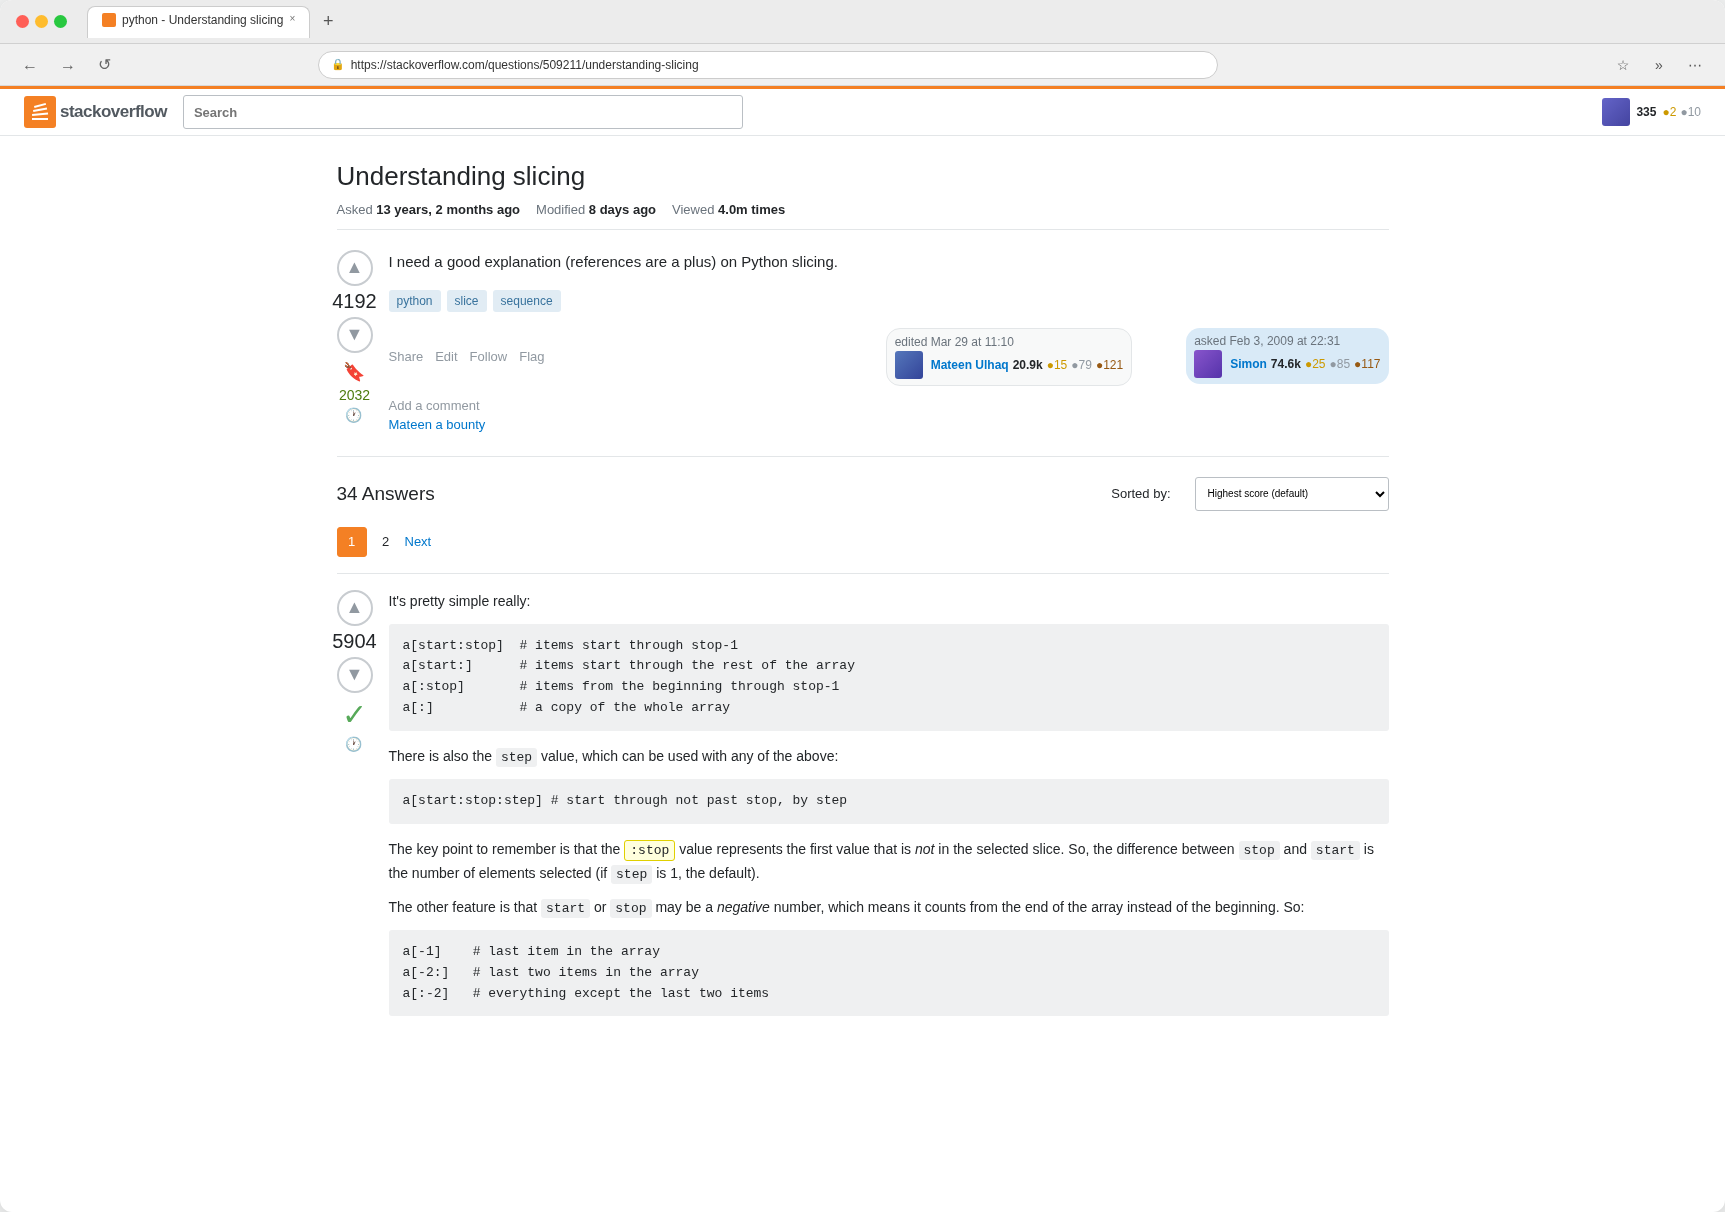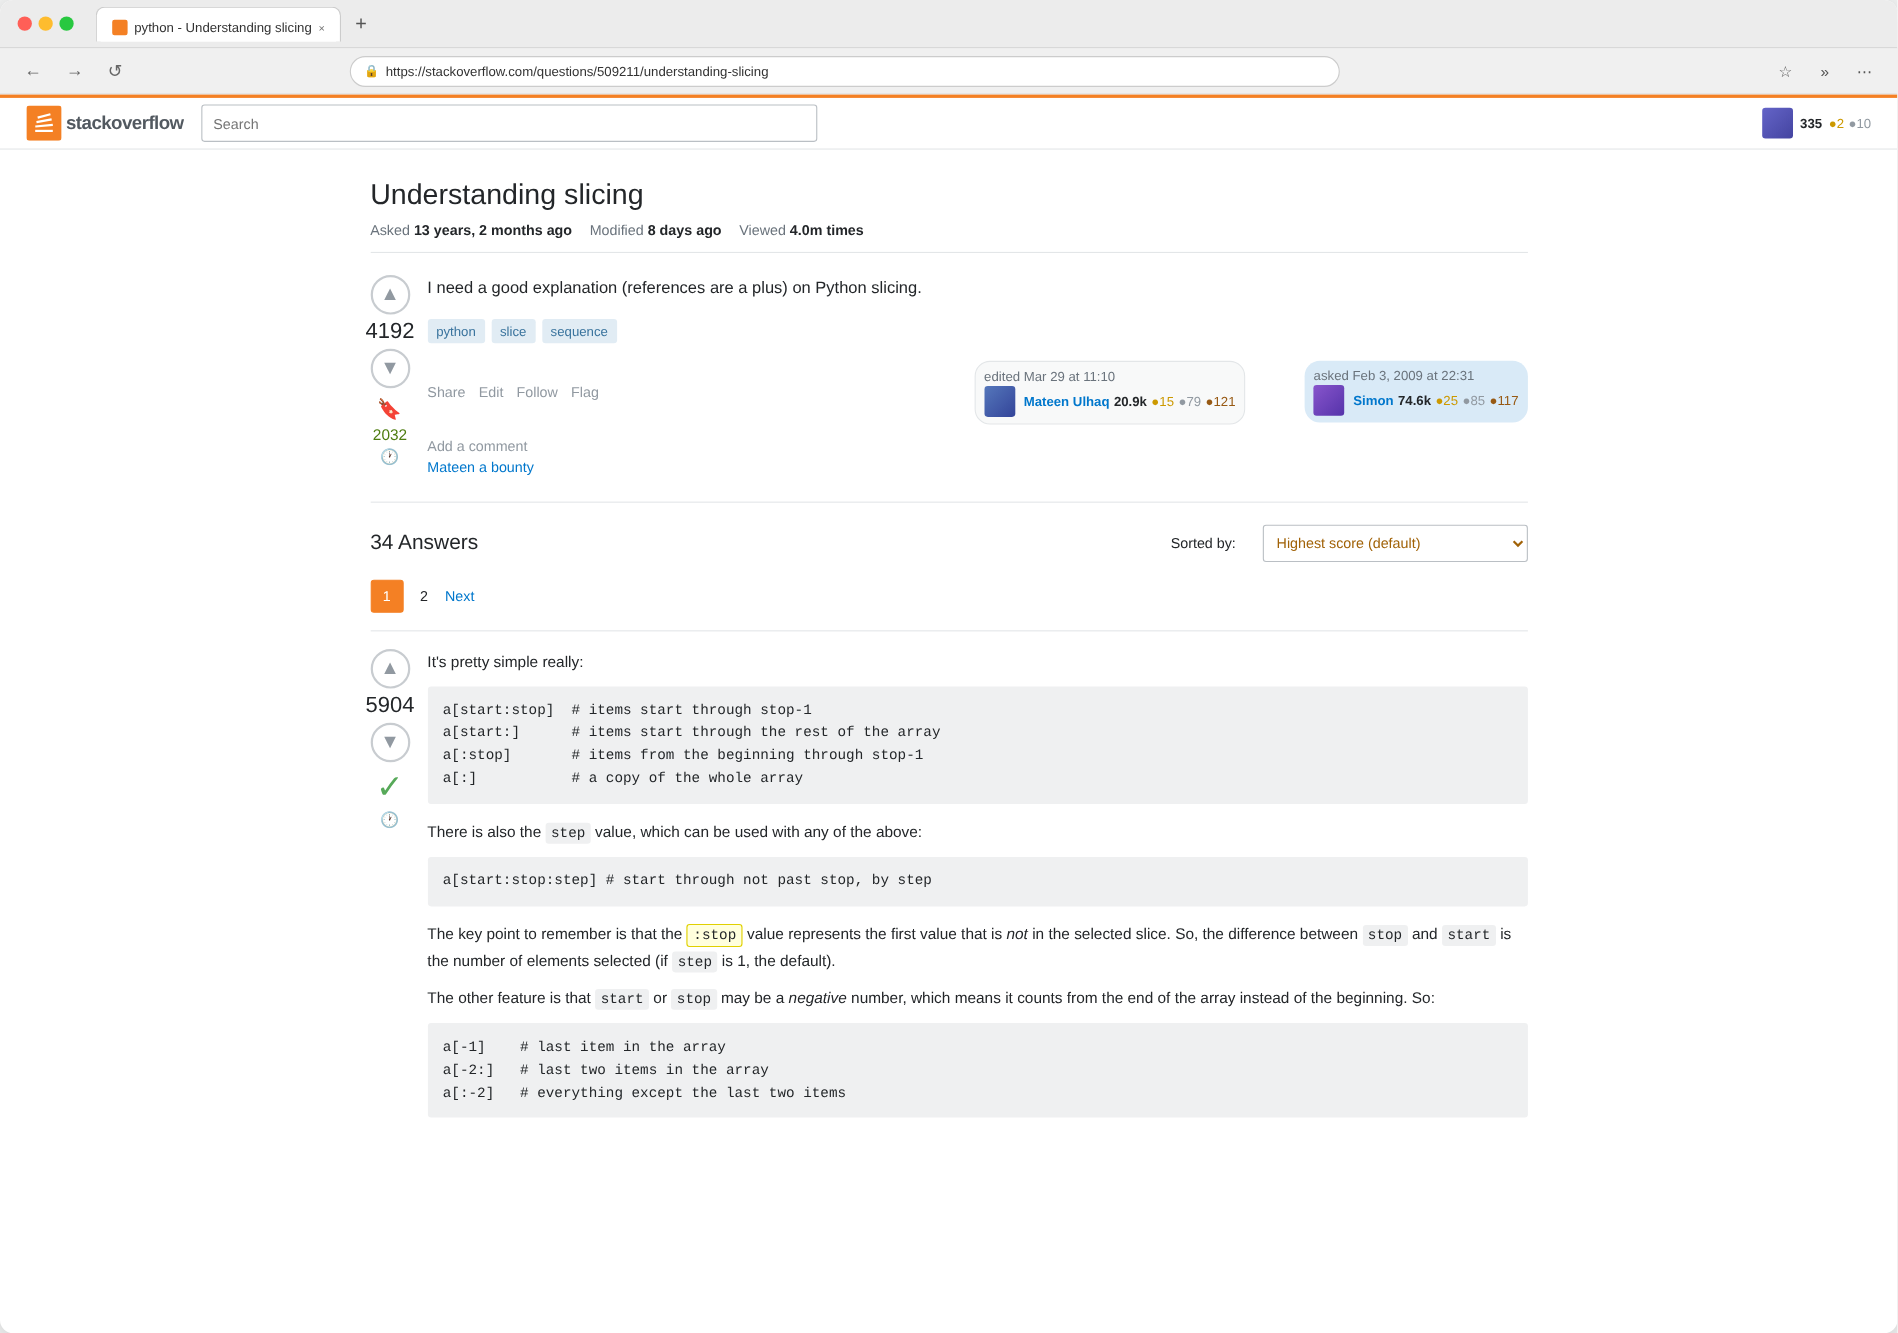--- a/index.html
+++ b/index.html
@@ -7,38 +7,38 @@
 
     
     .browser-window { width: 1725px; min-height: 1212px; background: #fff; border-radius: 12px; overflow: hidden; box-shadow: 0 4px 32px rgba(0,0,0,0.25); }
     .title-bar { background: #ececec; height: 44px; display: flex; align-items: center; padding: 0 16px; gap: 8px; border-bottom: 1px solid #d0d0d0; }
     .traffic-lights { display: flex; gap: 6px; align-items: center; }
     .traffic-light { width: 13px; height: 13px; border-radius: 50%; }
     .tl-red { background: #ff5f57; }
     .tl-yellow { background: #febc2e; }
     .tl-green { background: #28c840; }
     .tab-bar { display: flex; align-items: center; margin-left: 12px; gap: 4px; flex: 1; }
-    .tab { background: #fff; border-radius: 8px 8px 0 0; padding: 6px 14px; font-size: 12px; color: #333; display: flex; align-items: flex-end; gap: 6px; min-width: 180px; height: 32px; border: 1px solid #ccc; border-bottom: none; }
+    .tab { background: #fff; border-radius: 8px 8px 0 0; padding: 6px 14px; font-size: 12px; color: #333; display: flex; align-items: flex-start; gap: 6px; min-width: 180px; height: 32px; border: 1px solid #ccc; border-bottom: none; }
     .tab-favicon { width: 14px; height: 14px; background: #f48024; border-radius: 2px; display: inline-block; }
     .tab-close { margin-left: auto; color: #777; font-size: 10px; cursor: pointer; }
     .tab-new { width: 28px; height: 28px; border-radius: 50%; background: transparent; border: none; font-size: 18px; color: #555; cursor: pointer; display: flex; align-items: center; justify-content: center; }
 
     .nav-bar { background: #f0f0f0; height: 42px; display: flex; align-items: center; padding: 0 16px; gap: 10px; border-bottom: 1px solid #d9d9d9; }
     .nav-btn { background: none; border: none; color: #666; font-size: 16px; cursor: pointer; padding: 4px 6px; border-radius: 4px; }
     .address-bar { flex: 1; height: 28px; border-radius: 14px; border: 1px solid #ccc; background: #fff; display: flex; align-items: center; padding: 0 12px; gap: 6px; font-size: 12px; color: #333; max-width: 900px; margin: 0 auto; }
     .lock-icon { color: #666; font-size: 11px; }
     .nav-right { display: flex; align-items: center; gap: 8px; margin-left: auto; }
     .nav-icon-btn { width: 28px; height: 28px; border: none; background: none; cursor: pointer; color: #555; font-size: 14px; border-radius: 4px; display: flex; align-items: center; justify-content: center; }
 
     
     .so-header { background: #fff; border-top: 3px solid #f48024; border-bottom: 1px solid #e3e6e8; height: 50px; display: flex; align-items: center; padding: 0 24px; gap: 16px; position: sticky; top: 0; z-index: 100; }
     .so-logo { display: flex; align-items: center; gap: 4px; text-decoration: none; }
     .so-logo-icon { width: 32px; height: 32px; }
     .so-logo-text { font-size: 17px; color: #525960; font-weight: 600; letter-spacing: -0.5px; }
-    .so-search { flex: 1; max-width: 560px; height: 34px; border: 1px solid #babfc4; border-radius: 3px; padding: 0 10px; font-size: 13px; outline: none; }
+    .so-search { flex: 1; max-width: 560px; height: 34px; border: 1px solid #babfc4; border-radius: 3px; padding: 0 10px; font-size: 13px; outline: none; font-weight: bold; }
     .user-info { display: flex; align-items: center; gap: 6px; margin-left: auto; }
     .user-avatar { width: 28px; height: 28px; border-radius: 3px; background: linear-gradient(135deg, #6464c8, #4444a0); }
     .user-rep { font-size: 12px; font-weight: bold; color: #232629; }
     .user-badges { display: flex; gap: 4px; align-items: center; font-size: 12px; }
     .badge-gold { color: #cc9900; }
     .badge-silver { color: #9199a1; }
     .badge-bronze { color: #975913; }
 
     
     .page-content { max-width: 1100px; margin: 0 auto; padding: 24px 24px; }
@@ -75,21 +75,21 @@
     .user-card-rep { color: #232629; font-weight: bold; font-size: 12px; }
 
     
     .post-comments { margin-top: 8px; }
     .add-comment-link { color: #9199a1; font-size: 13px; cursor: pointer; }
     .start-bounty-link { color: #0077cc; font-size: 13px; cursor: pointer; display: block; margin-top: 4px; }
 
     
     .answers-header { display: flex; align-items: center; justify-content: space-between; margin-bottom: 16px; border-top: 1px solid #e3e6e8; padding-top: 20px; }
     .answers-title { font-size: 19px; font-weight: 400; color: #232629; }
-    .sort-select { height: 34px; border: 1px solid #babfc4; border-radius: 3px; padding: 0 8px; font-size: 13px; color: #a16207; background: #fff; cursor: pointer; }
+    .sort-select { height: 34px; border: 1px solid #babfc4; border-radius: 3px; padding: 0 8px; font-size: 10px; color: #000000; background: #fff; cursor: pointer; }
 
     
     .pagination { display: flex; gap: 4px; align-items: center; margin-bottom: 16px; }
     .page-btn { width: 30px; height: 30px; display: flex; align-items: center; justify-content: center; border-radius: 3px; border: 1px solid transparent; font-size: 13px; cursor: pointer; text-decoration: none; color: #232629; }
     .page-btn.active { background: #f48024; color: #fff; border-color: #f48024; }
     .page-next { color: #0077cc; cursor: pointer; font-size: 13px; }
 
     
     .answer { border-top: 1px solid #e3e6e8; padding-top: 16px; }
     .answer-text { font-size: 14px; line-height: 1.7; color: #232629; margin-bottom: 12px; }

